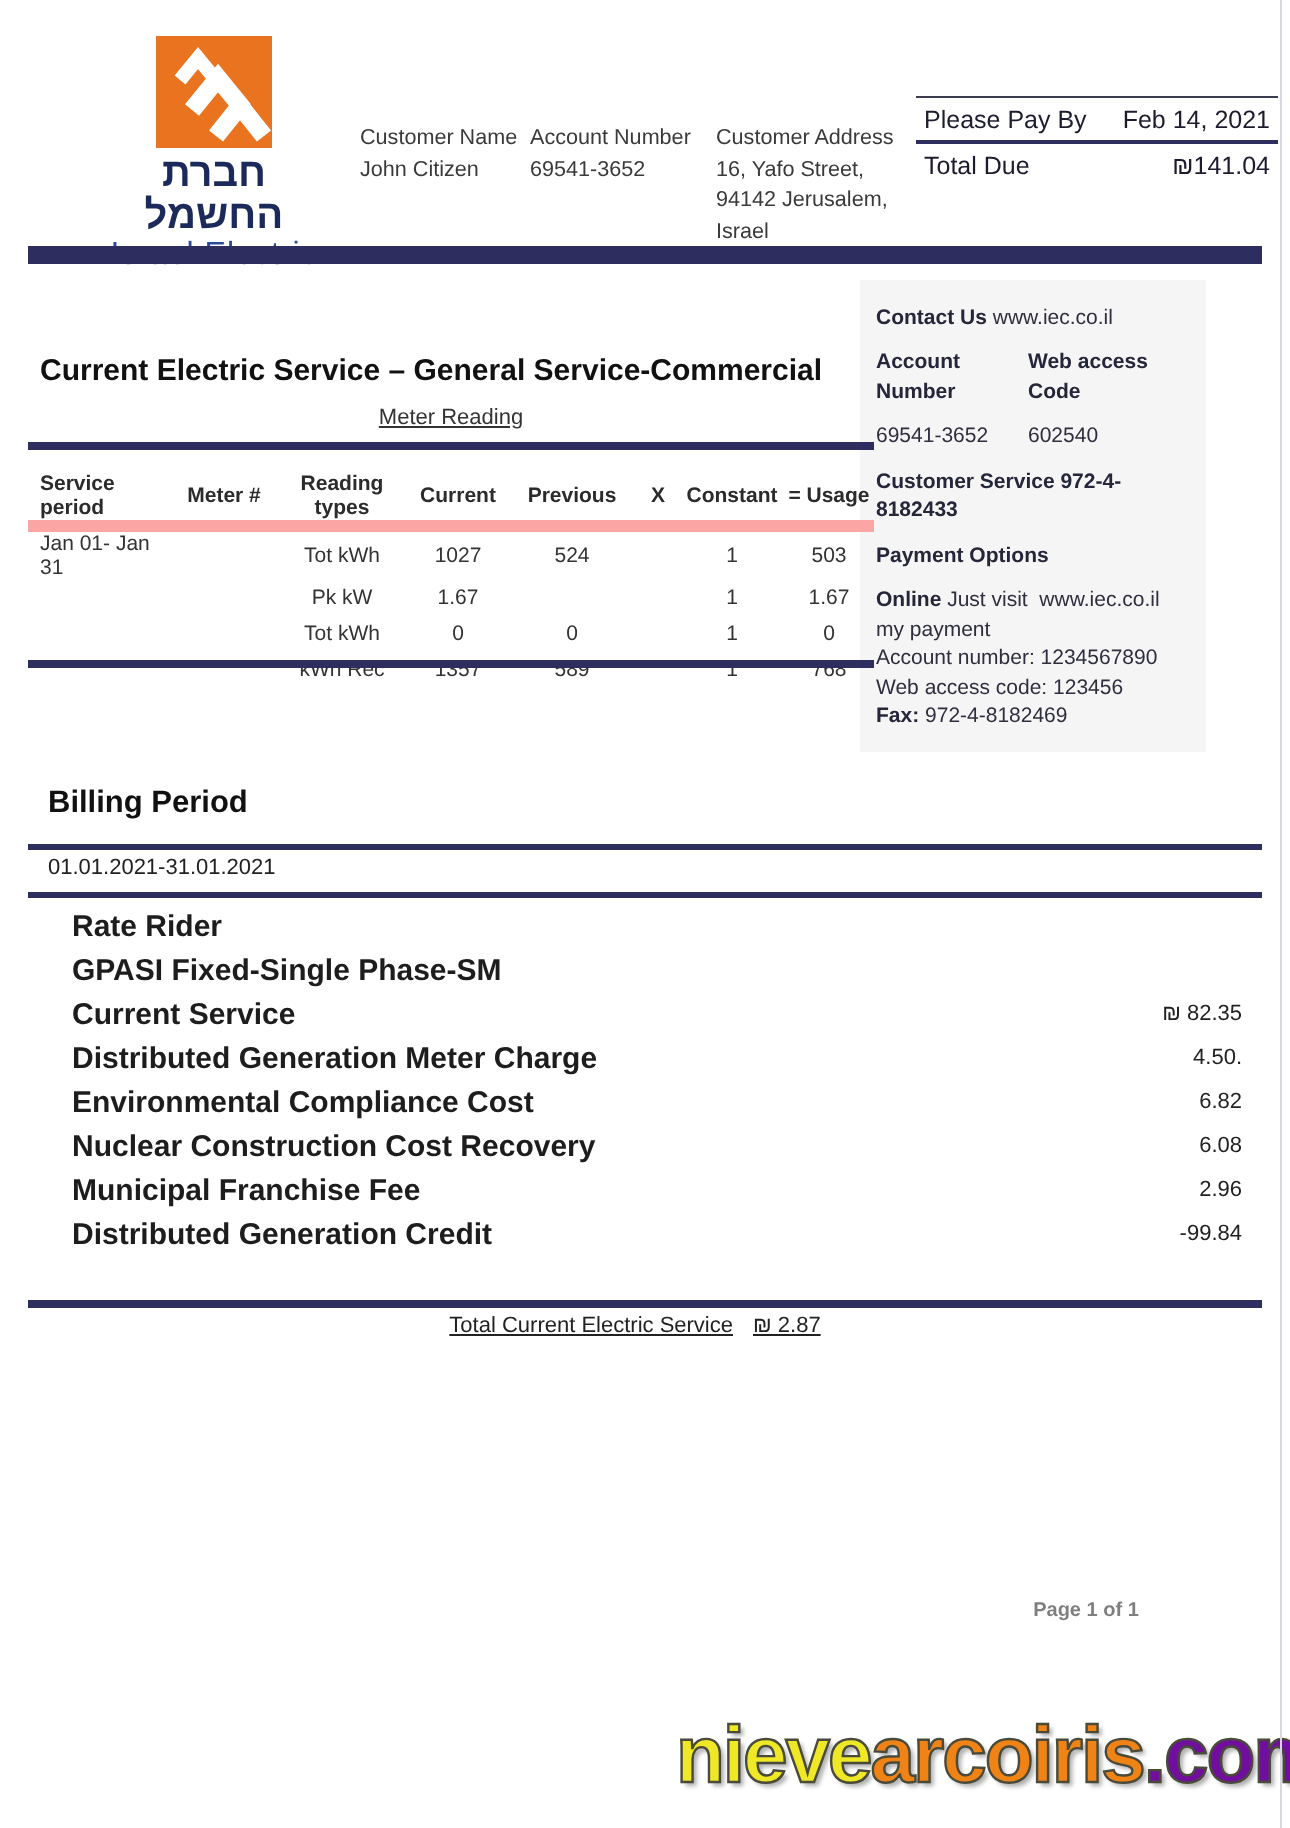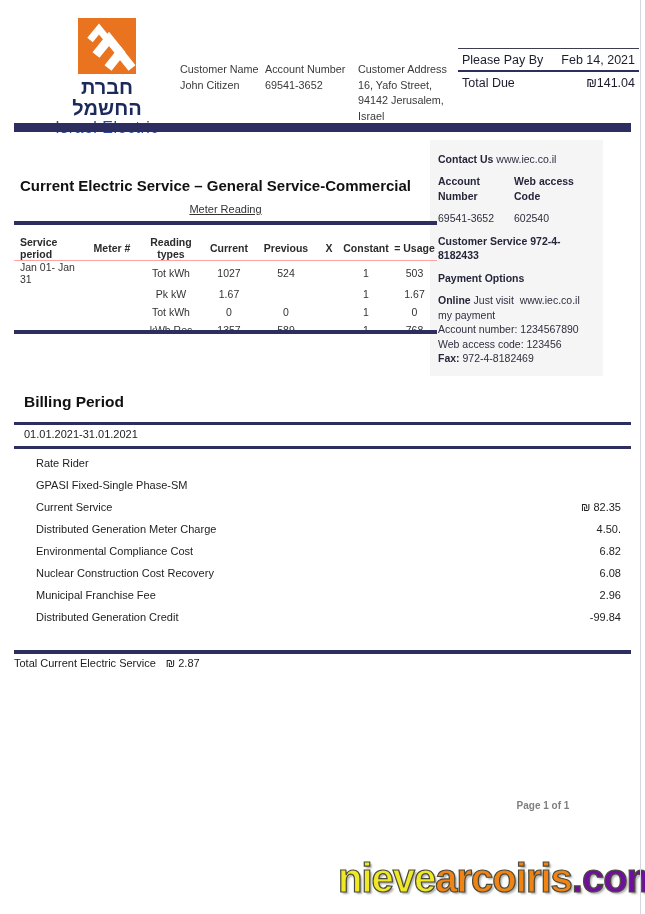--- a/index.html
+++ b/index.html
@@ -46,38 +46,38 @@
   .two-col .col-a { width:76px; flex:none; }
   .prewrap { white-space:pre-wrap; }
 
   
   .svc-title { left:20px; top:177px; font-size:15px; font-weight:bold; color:#111; }
   .meter-reading { left:14px; top:203px; width:423px; text-align:center; font-size:11px; color:#333;text-decoration:underline; }
 
   .mtable { left:14px; top:236px; width:423px; display:table; table-layout:fixed; border-collapse:collapse; }
   .mrow { display:table-row; }
   .mcell { display:table-cell; font-size:10.5px; color:#333; text-align:center; height:18px; vertical-align:middle; }
-  .mrow.head .mcell { font-weight:bold; height:21px; border-bottom:1px solid #fca5a5; color:#2b2b2b; }
+  .mrow.head .mcell { font-weight:bold; height:21px; border-bottom:6px solid #fca5a5; color:#2b2b2b; }
   .mcell.c0 { width:72px; text-align:left; padding-left:6px; }
   .mcell.c1 { width:52px; }
   .mcell.c2 { width:66px; }
   .mcell.c3 { width:50px; }
   .mcell.c4 { width:64px; }
   .mcell.c5 { width:22px; }
   .mcell.c6 { width:52px; }
   .mcell.c7 { width:45px; }
 
   
   .bp-title { left:24px; top:393px; font-size:15.5px; font-weight:bold; color:#111; }
   .bp-period { left:24px; top:428px; font-size:11px; color:#222; }
   .bill-rows { left:24px; top:452px; width:597px; }
   .bill-row { display:flex; justify-content:space-between; align-items:center; height:22px; }
-  .bill-label { font-weight:normal; font-size:11px; color:#1d1d1d;padding-left:12px; }
+  .bill-label { font-weight:bold; font-size:15px; color:#1d1d1d;padding-left:12px; }
   .bill-value { font-size:11px; color:#222; }
-  .total-row { left:14px; top:657px; width:607px; text-align:left; font-size:11px; color:#222; }
+  .total-row { left:14px; top:657px; width:607px; text-align:center; font-size:11px; color:#222;text-decoration:underline; }
   .total-row .tval { margin-left:10px; }
 
   
   .page-info { left:503px; top:800px; width:80px; text-align:center; font-size:10px; font-weight:bold; color:#7f7f7f; }
 
   .watermark {
     left:338px; top:856px; font-size:40px; font-weight:bold; letter-spacing:-1px;
     -webkit-text-stroke:1.2px #4a4a3a;
     text-shadow:2px 2px 2px rgba(110,110,110,0.55);
     white-space:nowrap;

